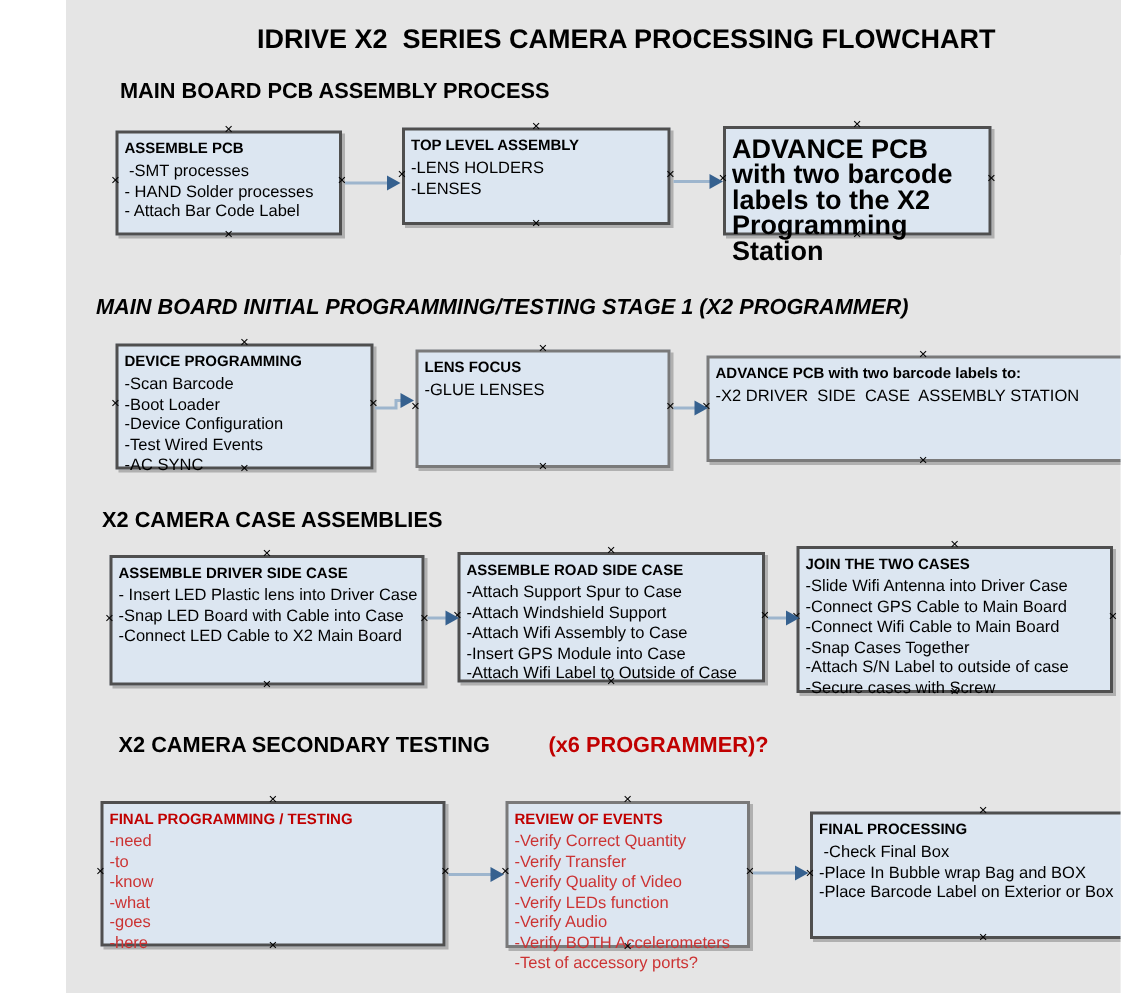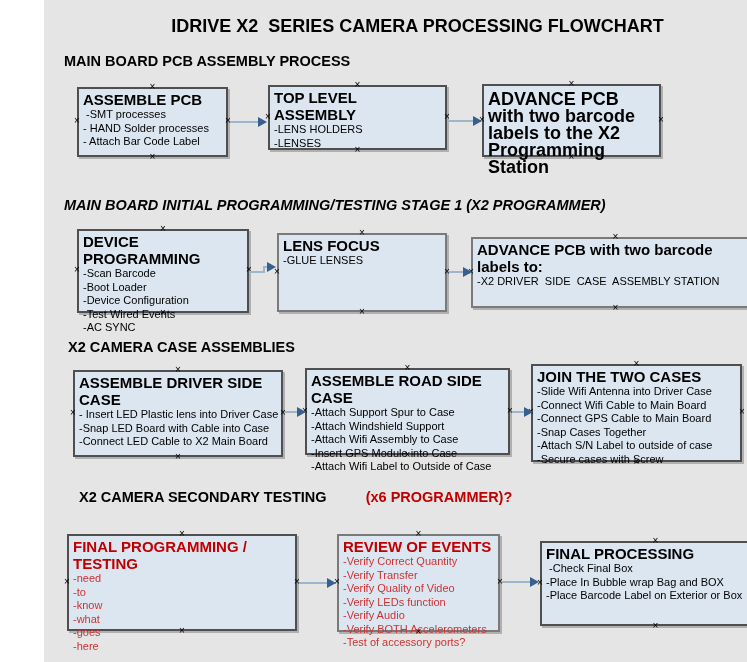--- a/index.html
+++ b/index.html
@@ -4,21 +4,21 @@
 <style>
   html,body{margin:0;padding:0;background:#ffffff;}
   .page{position:relative;width:747px;height:662px;background:#e5e5e5;overflow:hidden;
         font-family:"Liberation Sans",sans-serif;color:#000;margin-left:44px;}
   .main-title{position:absolute;top:16px;left:0;width:747px;text-align:center;
         font-size:18px;font-weight:bold;white-space:pre;letter-spacing:0px;}
   .sec{position:absolute;font-size:14.5px;font-weight:bold;white-space:pre;}
   .sec .red-part{color:#c00000;padding-left:31px;}
   .box{position:absolute;background:#dce6f1;border:2px solid #4f4f4f;
        box-shadow:2px 2px 0 #b0b0b0;padding:2px 4px;box-sizing:border-box;}
-  .bt{font-size:15px;font-weight:bold;line-height:17px;white-space:normal;}
+  .bt{font-size:10px;font-weight:bold;line-height:17px;white-space:normal;}
   .bt.wrap{font-size:18px;line-height:17px;padding-top:3px;}
   .bi{list-style:none;margin:0;padding:0;font-size:11px;line-height:13.5px;white-space:pre;}
   .red-box .bt{color:#c00000;}
   .red-box .bi{color:#cc3333;}
   .arrow{position:absolute;overflow:visible;}
   .hnd{position:absolute;font-size:10px;line-height:10px;color:#000;font-weight:normal;
        width:10px;height:10px;text-align:center;pointer-events:none;}
   .hnd.t{top:-7px;left:50%;margin-left:-5px;}
   .hnd.b{bottom:-7px;left:50%;margin-left:-5px;}
   .hnd.l{left:-7px;top:50%;margin-top:-6px;}
@@ -29,21 +29,21 @@
   #bx-c  {left:438px;top:84px; width:179px;height:73px;}
   #bx-dp {left:33px; top:229px;width:172px;height:84px;}
   #bx-lf {left:233px;top:233px;width:170px;height:79px;border-color:#7a7a7a;}
   #bx-ad2{left:427px;top:237px;width:289px;height:71px;border-color:#7a7a7a;}
   #bx-ads{left:29px; top:370px;width:210px;height:87px;}
   #bx-ars{left:261px;top:368px;width:205px;height:87px;}
   #bx-jtc{left:487px;top:364px;width:211px;height:98px;}
   #bx-fpt{left:23px; top:534px;width:230px;height:97px;}
   #bx-roe{left:293px;top:534px;width:163px;height:98px;border-color:#7a7a7a;}
   #bx-fp {left:496px;top:541px;width:231px;height:85px;}
-  #h1{left:20px;top:53px;}
+  #h1{left:36px;top:53px;}
   #h2{left:20px;top:197px;font-style:italic;}
   #h3{left:24px;top:339px;}
   #h4{left:35px;top:489px;}
 </style>
 </head>
 <body>
 
 <div class="page">
 
   <div class="main-title">IDRIVE X2  SERIES CAMERA PROCESSING FLOWCHART</div>
@@ -113,21 +113,21 @@
   <div class="box" id="bx-ars">
     <div class="bt">ASSEMBLE ROAD SIDE CASE</div>
     <ul class="bi"><li>-Attach Support Spur to Case</li><li>-Attach Windshield Support</li><li>-Attach Wifi Assembly to Case</li><li>-Insert GPS Module into Case</li><li>-Attach Wifi Label to Outside of Case</li></ul>
   <span class="hnd t">×</span>
       <span class="hnd b">×</span>
       <span class="hnd l">×</span>
       <span class="hnd r">×</span>
     </div>
   <div class="box" id="bx-jtc">
     <div class="bt">JOIN THE TWO CASES</div>
-    <ul class="bi"><li>-Slide Wifi Antenna into Driver Case</li><li>-Connect Wifi Cable to Main Board</li><li>-Connect GPS Cable to Main Board</li><li>-Snap Cases Together</li><li>-Attach S/N Label to outside of case</li><li>-Secure cases with Screw</li></ul>
+    <ul class="bi"><li>-Slide Wifi Antenna into Driver Case</li><li>-Connect GPS Cable to Main Board</li><li>-Connect Wifi Cable to Main Board</li><li>-Snap Cases Together</li><li>-Attach S/N Label to outside of case</li><li>-Secure cases with Screw</li></ul>
   <span class="hnd t">×</span>
       <span class="hnd b">×</span>
       <span class="hnd l">×</span>
       <span class="hnd r">×</span>
     </div>
 
   <div class="box red-box" id="bx-fpt">
     <div class="bt">FINAL PROGRAMMING / TESTING</div>
     <ul class="bi"><li>-need</li><li>-to</li><li>-know</li><li>-what</li><li>-goes</li><li>-here</li></ul>
   <span class="hnd t">×</span>

